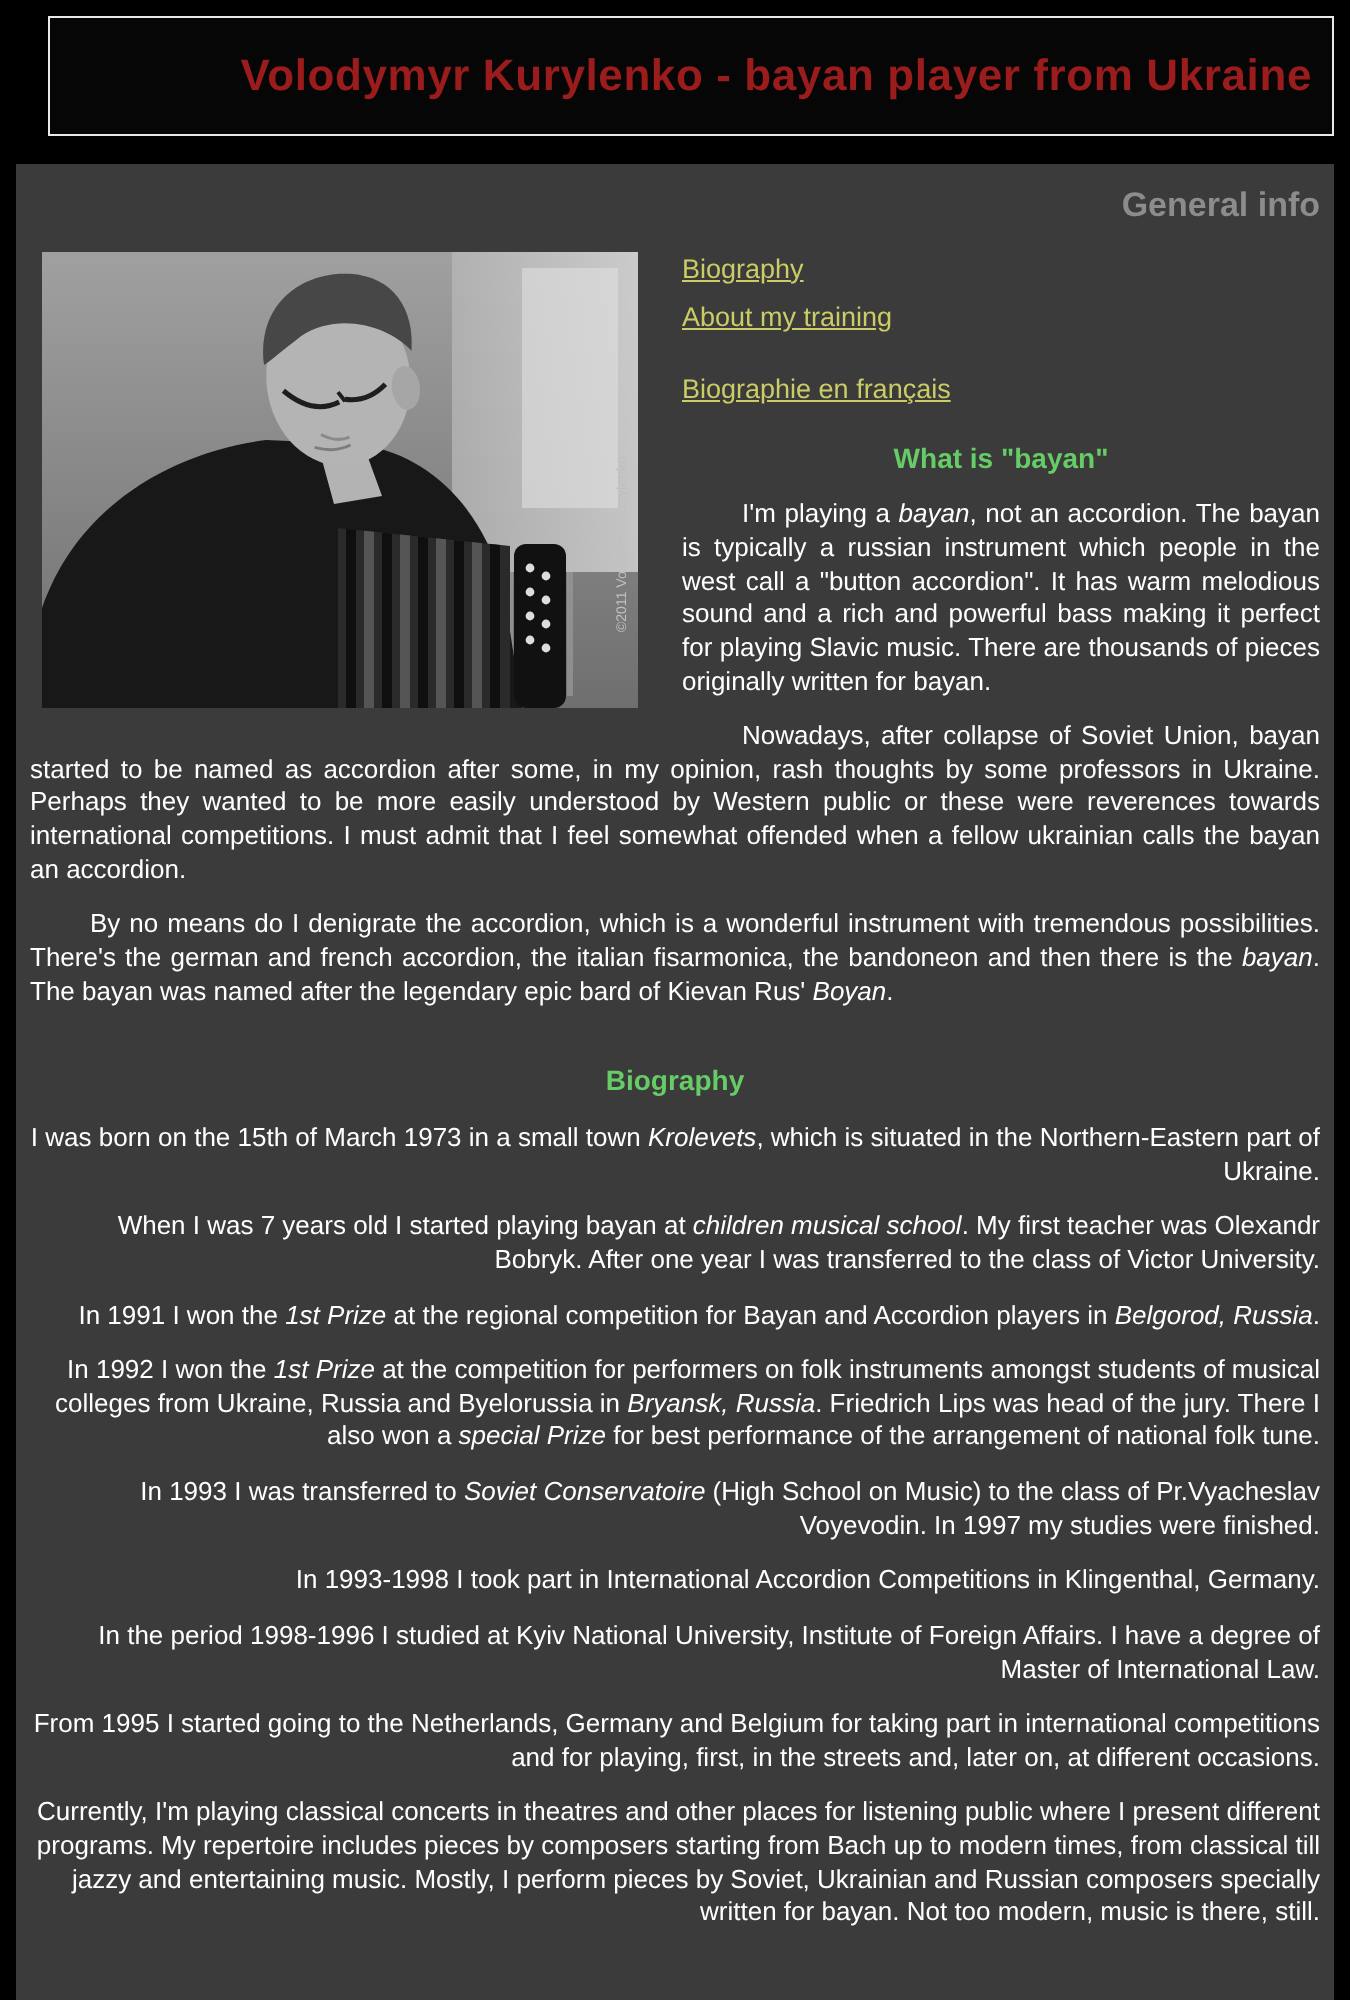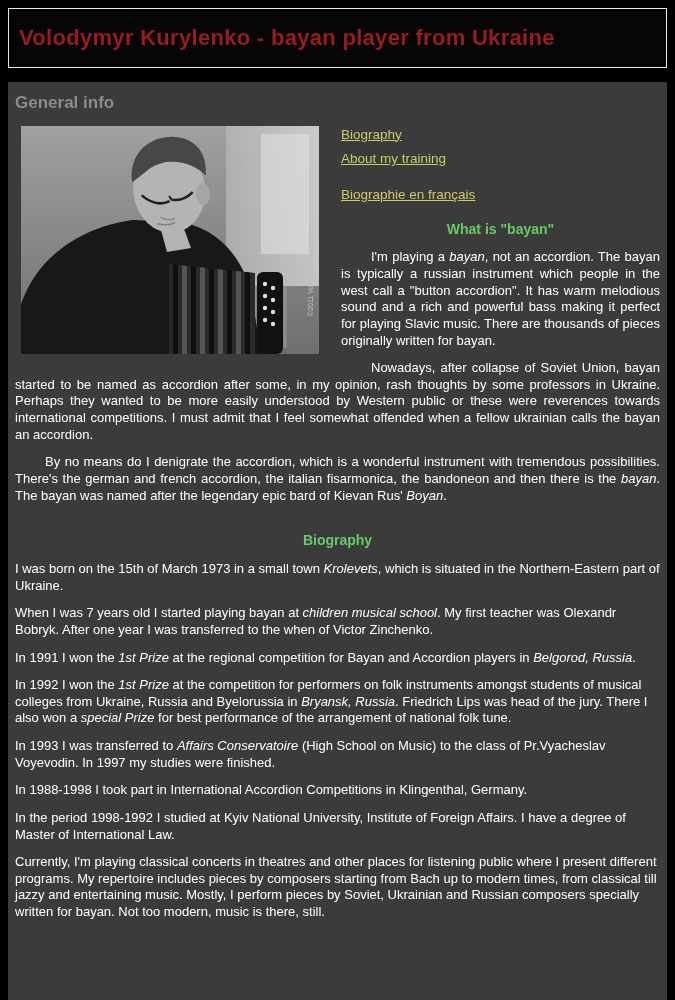--- a/index.html
+++ b/index.html
@@ -3,45 +3,45 @@
 <meta charset="utf-8">
 <style>
   * { box-sizing: border-box; }
   html, body { margin: 0; padding: 0; }
   body {
     width: 675px; height: 1000px; overflow: hidden;
     background: var(--page_bg, #000);
     font-family: "Liberation Sans", sans-serif;
   }
   .title-box {
-    margin: 8px 8px 14px 8px;
+    margin: 8px 8px 14px 24px;
     border: 1px solid #e9e9e9;
     background: #060606;
     padding: 16px 10px;
-    text-align: left;
+    text-align: right;
   }
   .title-box h1 {
     margin: 0;
     font-size: 22px;
     font-weight: bold;
     color: var(--title, #9b1c1c);
     letter-spacing: 0.3px;
   }
   .content {
     margin: 0 8px;
     background: var(--content_bg, #3b3b3b);
     padding: 8px 7px 24px 7px;
     color: #ffffff;
     font-size: 13px;
     line-height: 1.28;
     min-height: 962px;
     overflow: hidden;
   }
   h2.general {
-    text-align: left;
+    text-align: right;
     color: var(--heading_gray, #8c8c8c);
     font-size: 17px;
     font-weight: bold;
     margin: 2px 0 10px 0;
   }
   .photo-wrap {
     float: left;
     width: 298px; height: 228px;
     margin: 2px 22px 12px 6px;
     background: #787878;
@@ -63,21 +63,21 @@
     text-align: center;
     font-size: 14px;
     font-weight: bold;
     margin: 17px 0 11px 0;
   }
   p.intro {
     text-align: justify;
     text-indent: 30px;
     margin: 0 0 11px 0;
   }
-  p.bio { margin: 0 0 11px 0; }
+  p.bio { margin: 0 0 11px 0; text-align: right; }
   .em { font-weight: normal; font-style: italic; }
   .clear { clear: both; }
 </style>
 </head>
 <body>
 
 <div class="title-box">
   <h1>Volodymyr Kurylenko - bayan player from Ukraine</h1>
 </div>
 
@@ -164,21 +164,22 @@
 
   <p class="intro"><span>I'm playing a </span><b class="em">bayan</b><span>, not an accordion. The bayan is typically a russian instrument which people in the west call a "button accordion". It has warm melodious sound and a rich and powerful bass making it perfect for playing Slavic music. There are thousands of pieces originally written for bayan.</span></p>
   <p class="intro"><span>Nowadays, after collapse of Soviet Union, bayan started to be named as accordion after some, in my opinion, rash thoughts by some professors in Ukraine. Perhaps they wanted to be more easily understood by Western public or these were reverences towards international competitions. I must admit that I feel somewhat offended when a fellow ukrainian calls the bayan an accordion.</span></p>
   <p class="intro"><span>By no means do I denigrate the accordion, which is a wonderful instrument with tremendous possibilities. There's the german and french accordion, the italian fisarmonica, the bandoneon and then there is the </span><b class="em">bayan</b><span>. The bayan was named after the legendary epic bard of Kievan Rus' </span><b class="em">Boyan</b><span>.</span></p>
 
   <div class="clear"></div>
 
   <h3 class="green">Biography</h3>
 
   <p class="bio"><span>I was born on the 15th of March 1973 in a small town </span><b class="em">Krolevets</b><span>, which is situated in the Northern-Eastern part of Ukraine.</span></p>
-  <p class="bio"><span>When I was 7 years old I started playing bayan at </span><b class="em">children musical school</b><span>. My first teacher was Olexandr Bobryk. After one year I was transferred to the when of Victor Zinchenko.</span></p>
+  <p class="bio"><span>When I was 7 years old I started playing bayan at </span><b class="em">children musical school</b><span>. My first teacher was Olexandr Bobryk. After one year I was transferred to the class of Victor University.</span></p>
   <p class="bio"><span>In 1991 I won the </span><b class="em">1st Prize</b><span> at the regional competition for Bayan and Accordion players in </span><b class="em">Belgorod, Russia</b><span>.</span></p>
   <p class="bio"><span>In 1992 I won the </span><b class="em">1st Prize</b><span> at the competition for performers on folk instruments amongst students of musical colleges from Ukraine, Russia and Byelorussia in </span><b class="em">Bryansk, Russia</b><span>. Friedrich Lips was head of the jury. There I also won a </span><b class="em">special Prize</b><span> for best performance of the arrangement of national folk tune.</span></p>
-  <p class="bio"><span>In 1993 I was transferred to </span><b class="em">Affairs Conservatoire</b><span> (High School on Music) to the class of Pr.Vyacheslav Voyevodin. In 1997 my studies were finished.</span></p>
-  <p class="bio"><span>In 1988-1998 I took part in International Accordion Competitions in Klingenthal, Germany.</span></p>
-  <p class="bio"><span>In the period 1998-1992 I studied at Kyiv National University, Institute of Foreign Affairs. I have a degree of Master of International Law.</span></p>
+  <p class="bio"><span>In 1993 I was transferred to </span><b class="em">Soviet Conservatoire</b><span> (High School on Music) to the class of Pr.Vyacheslav Voyevodin. In 1997 my studies were finished.</span></p>
+  <p class="bio"><span>In 1993-1998 I took part in International Accordion Competitions in Klingenthal, Germany.</span></p>
+  <p class="bio"><span>In the period 1998-1996 I studied at Kyiv National University, Institute of Foreign Affairs. I have a degree of Master of International Law.</span></p>
+  <p class="bio"><span>From 1995 I started going to the Netherlands, Germany and Belgium for taking part in international competitions and for playing, first, in the streets and, later on, at different occasions.</span></p>
   <p class="bio"><span>Currently, I'm playing classical concerts in theatres and other places for listening public where I present different programs. My repertoire includes pieces by composers starting from Bach up to modern times, from classical till jazzy and entertaining music. Mostly, I perform pieces by Soviet, Ukrainian and Russian composers specially written for bayan. Not too modern, music is there, still.</span></p>
 
 </div>
 
 </body></html>

